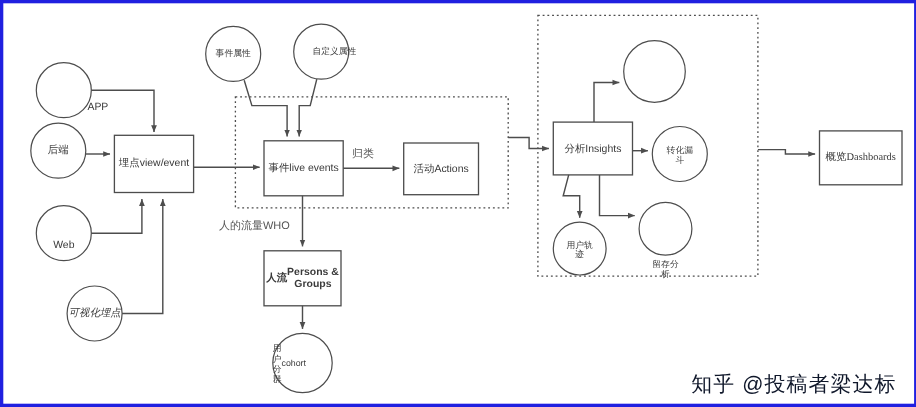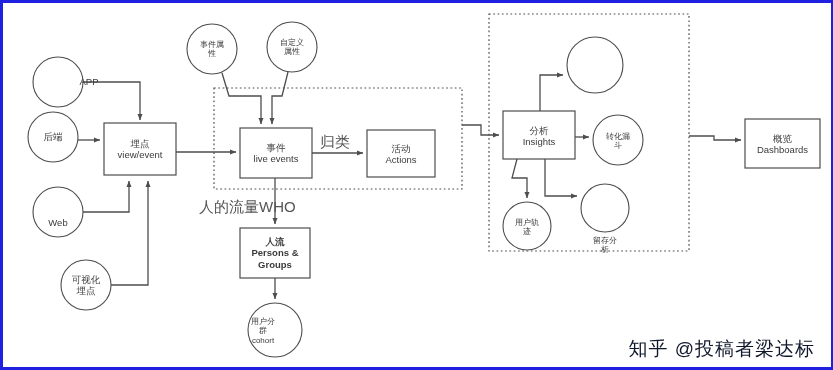--- a/index.html
+++ b/index.html
@@ -52,29 +52,29 @@
   .node-label {
     position: absolute;
     color: #3a3a3a;
     text-align: center;
     line-height: 1.18;
     pointer-events: none;
     white-space: pre-line;
     display: flex;
     align-items: center;
     justify-content: center;
-    flex-direction: column;
+    flex-direction: row;
   }
   .lbl-cn { font-size: 9.5px; }
   .lbl-en { font-size: 9.5px; }
   .lbl-small { font-size: 8px; }
   .edge-label {
     position: absolute;
     color: #555;
-    font-size: 15px;
+    font-size: 10px;
     white-space: nowrap;
     text-align: right;
   }
   #watermark {
     position: absolute;
     right: 18px;
     bottom: 8px;
     font-size: 19px;
     color: #0f172a;
     letter-spacing: 1px;
@@ -154,42 +154,42 @@
 
     <path d="M575,137 L589,137" fill="none" stroke="#4d4d4d" stroke-width="1.3" marker-end="url(#arrow)"></path>
 
     <path d="M545,159 L545,196 L577,196" fill="none" stroke="#4d4d4d" stroke-width="1.3" marker-end="url(#arrow)"></path>
 
     <path d="M517,159 L512,178 L527,178 L527,198" fill="none" stroke="#4d4d4d" stroke-width="1.3" marker-end="url(#arrow)"></path>
 
     <path d="M689,136 L714,136 L714,140 L741,140" fill="none" stroke="#4d4d4d" stroke-width="1.3" marker-end="url(#arrow)"></path>
   </svg>
 
-  <div class="node-label lbl-en" style="left:33px; top:72px; width:40px; height:20px;padding-left:36px;">APP</div>
+  <div class="node-label lbl-en" style="left:33px; top:88px; width:40px; height:20px;padding-left:36px;">APP</div>
 
   <div class="node-label lbl-cn" style="left:28px; top:127px; width:50px; height:20px;">后端</div>
 
   <div class="node-label lbl-en" style="left:33px; top:202px; width:50px; height:20px;margin-top:11px;">Web</div>
 
-  <div class="node-label lbl-cn" style="left:61px; top:268px; width:50px; height:34px;">
+  <div class="node-label lbl-cn" style="left:61px; top:268px; width:50px; height:34px;font-style:italic;">
     <span>可视化</span>
     <span>埋点</span>
   </div>
 
   <div class="node-label" style="left:104px; top:134px; width:72px; height:30px;">
     <span class="lbl-cn">埋点</span>
     <span class="lbl-en">view/event</span>
   </div>
 
   <div class="node-label lbl-small" style="left:190px; top:34px; width:44px; height:30px;">
     <span>事件属</span>
     <span>性</span>
   </div>
 
-  <div class="node-label lbl-small" style="left:270px; top:32px; width:44px; height:30px;text-align:center;">
+  <div class="node-label lbl-small" style="left:282px; top:32px; width:44px; height:30px;text-align:center;">
     <span>自定义</span>
     <span>属性</span>
   </div>
 
   <div class="node-label" style="left:367px; top:139px; width:68px; height:30px;">
     <span class="lbl-cn">活动</span>
     <span class="lbl-en">Actions</span>
   </div>
 
   <div class="node-label" style="left:240px; top:138px; width:72px; height:30px;">
@@ -217,21 +217,21 @@
 
   <div class="node-label lbl-small" style="left:596px; top:128px; width:44px; height:26px;">转化漏
 斗</div>
 
   <div class="node-label lbl-small" style="left:584px; top:212px; width:42px; height:26px;margin-top:20px;">留存分
 析</div>
 
   <div class="node-label lbl-small" style="left:506px; top:214px; width:42px; height:26px;">用户轨
 迹</div>
 
-  <div class="node-label" style="left:745px; top:129px; width:75px; height:30px;">
+  <div class="node-label" style="left:745px; top:129px; width:75px; height:30px;font-family:Liberation Serif, serif;">
     <span class="lbl-cn">概览</span>
     <span class="lbl-en">Dashboards</span>
   </div>
 
   <div class="edge-label" style="left:320px; top:133px;">归类</div>
 
   <div class="edge-label" style="left:199px; top:198px;">人的流量WHO</div>
 
   <div id="watermark">知乎 @投稿者梁达标</div>
 

